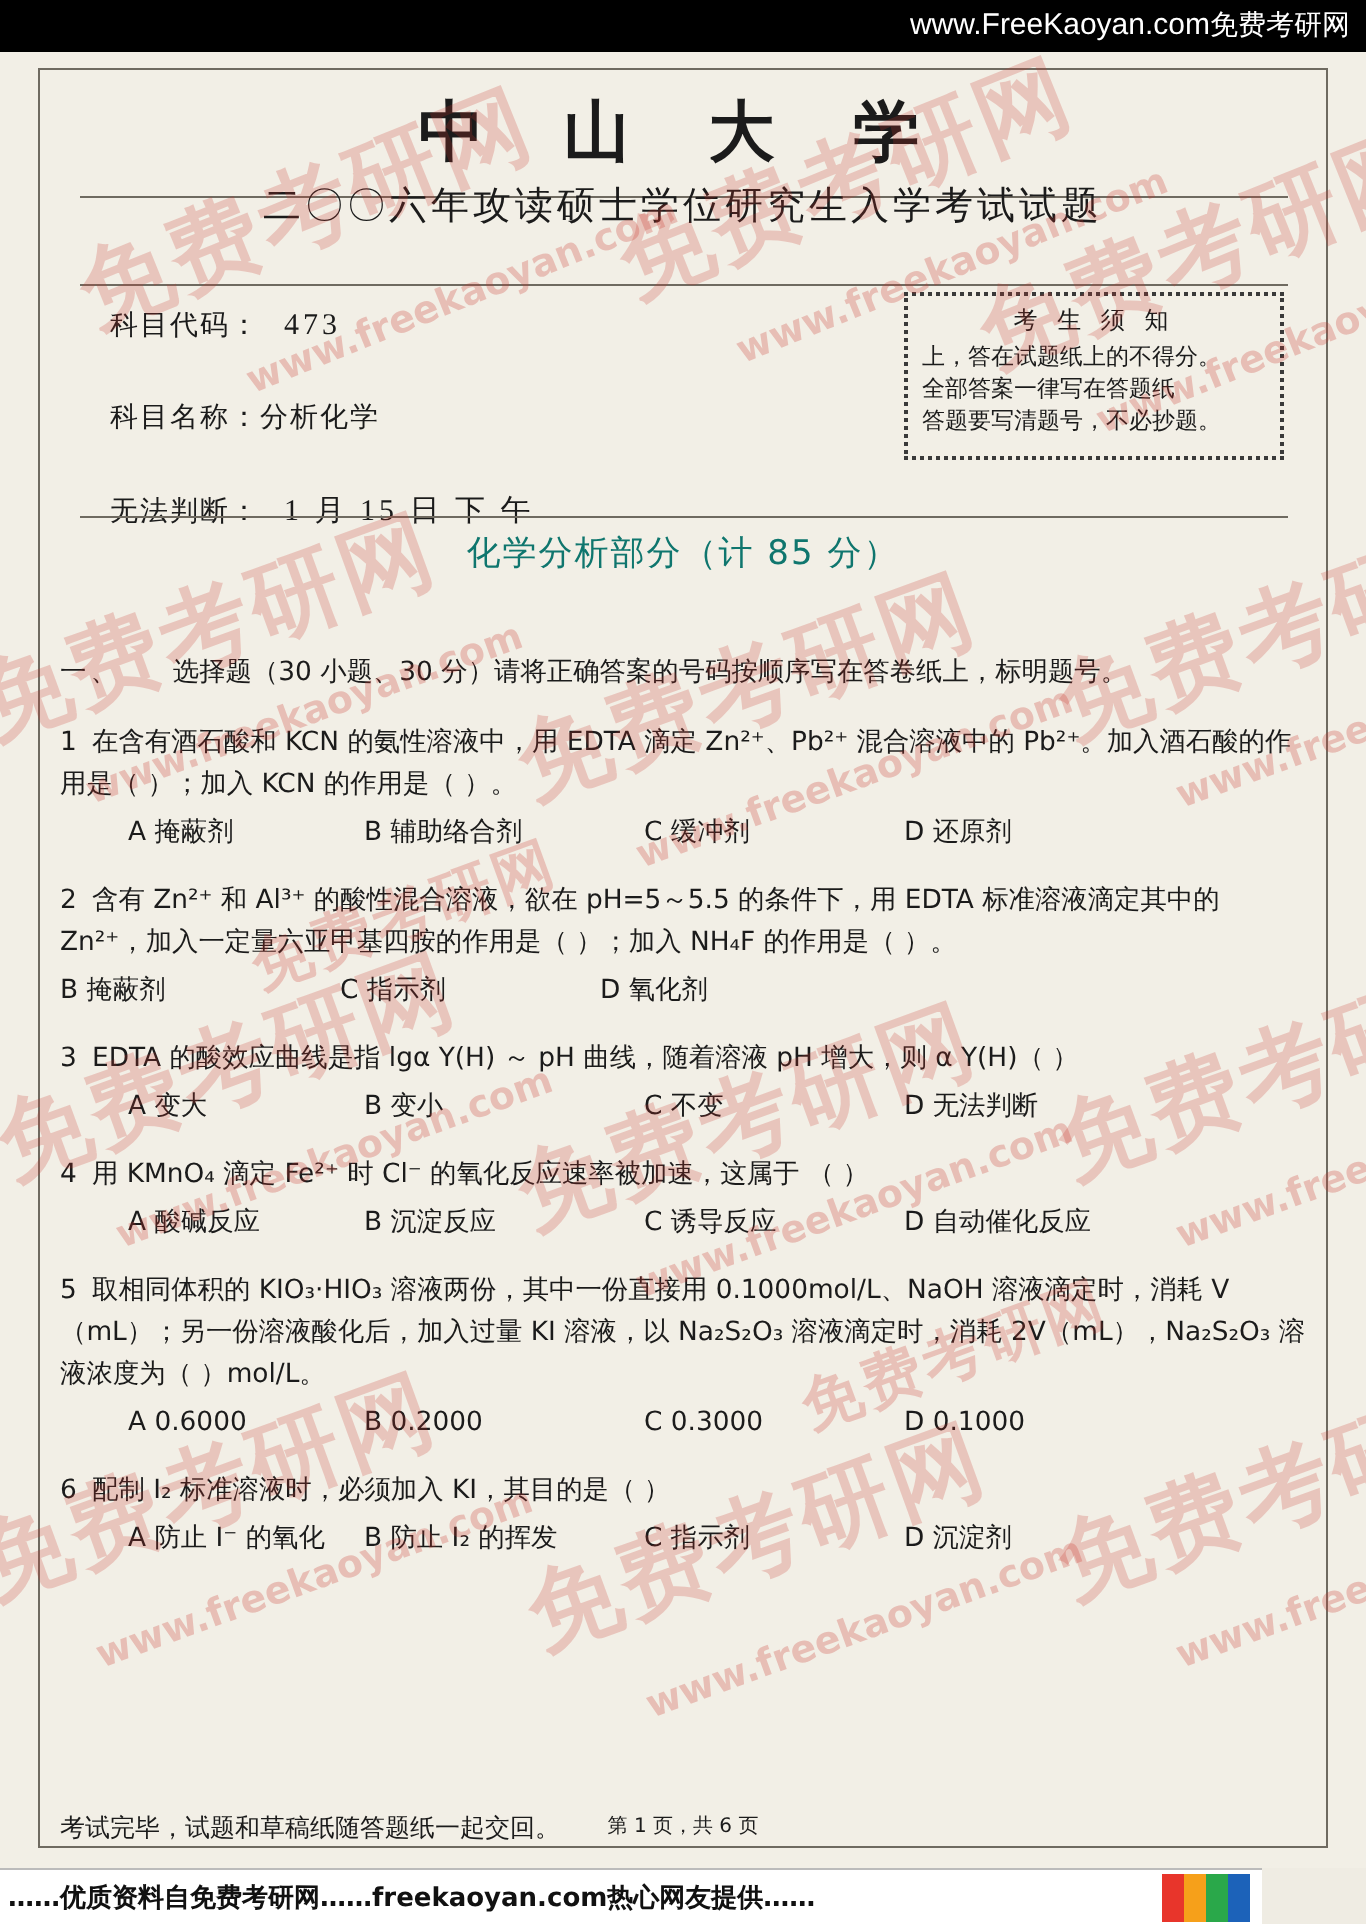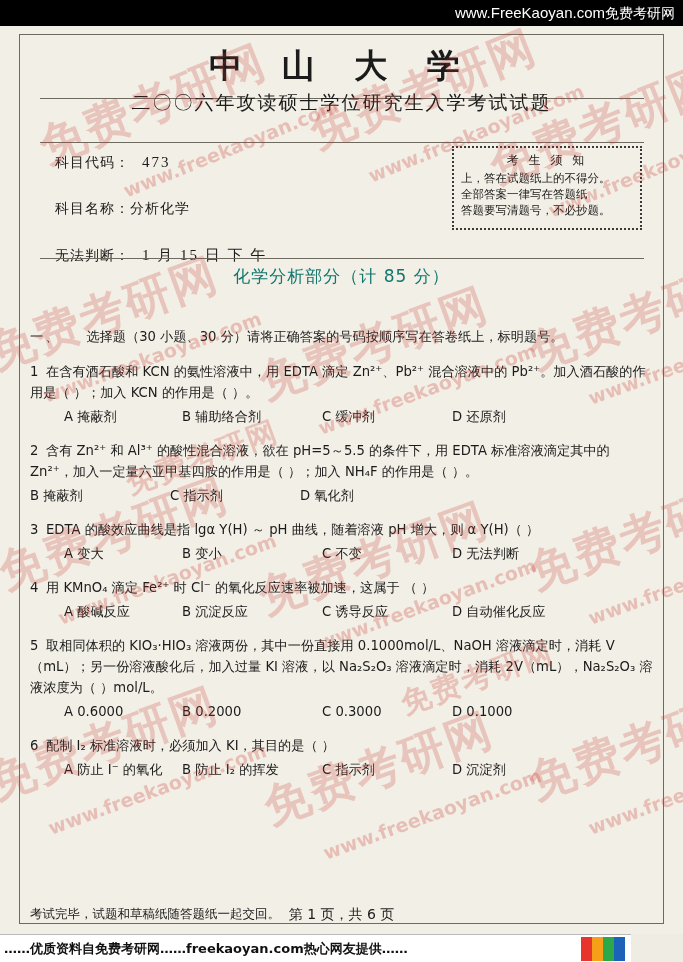--- a/index.html
+++ b/index.html
@@ -93,21 +93,21 @@
   .o3{width:130px;}
   .o4{width:130px;}
 
   
   .foot-note{
     position:absolute;top:880px;left:30px;
     font-size:12.5px;color:#1b1b1b;font-family:"DejaVu Sans", sans-serif;
   }
   .page-no{
     position:absolute;top:880px;left:0;width:683px;text-align:center;
-    font-size:14px;color:#1b1b1b;font-family:"DejaVu Sans", sans-serif;
+    font-size:10px;color:#1b1b1b;font-family:"DejaVu Sans", sans-serif;
   }
   
   .bottom-bar{
     position:absolute;left:0;top:934px;width:631px;height:28px;
     background:#fff;border-top:1px solid #bbb;
     display:flex;align-items:center;
   }
   .bottom-text{
     font-family:"DejaVu Sans", sans-serif;
     font-size:13px;font-weight:bold;color:#111;

